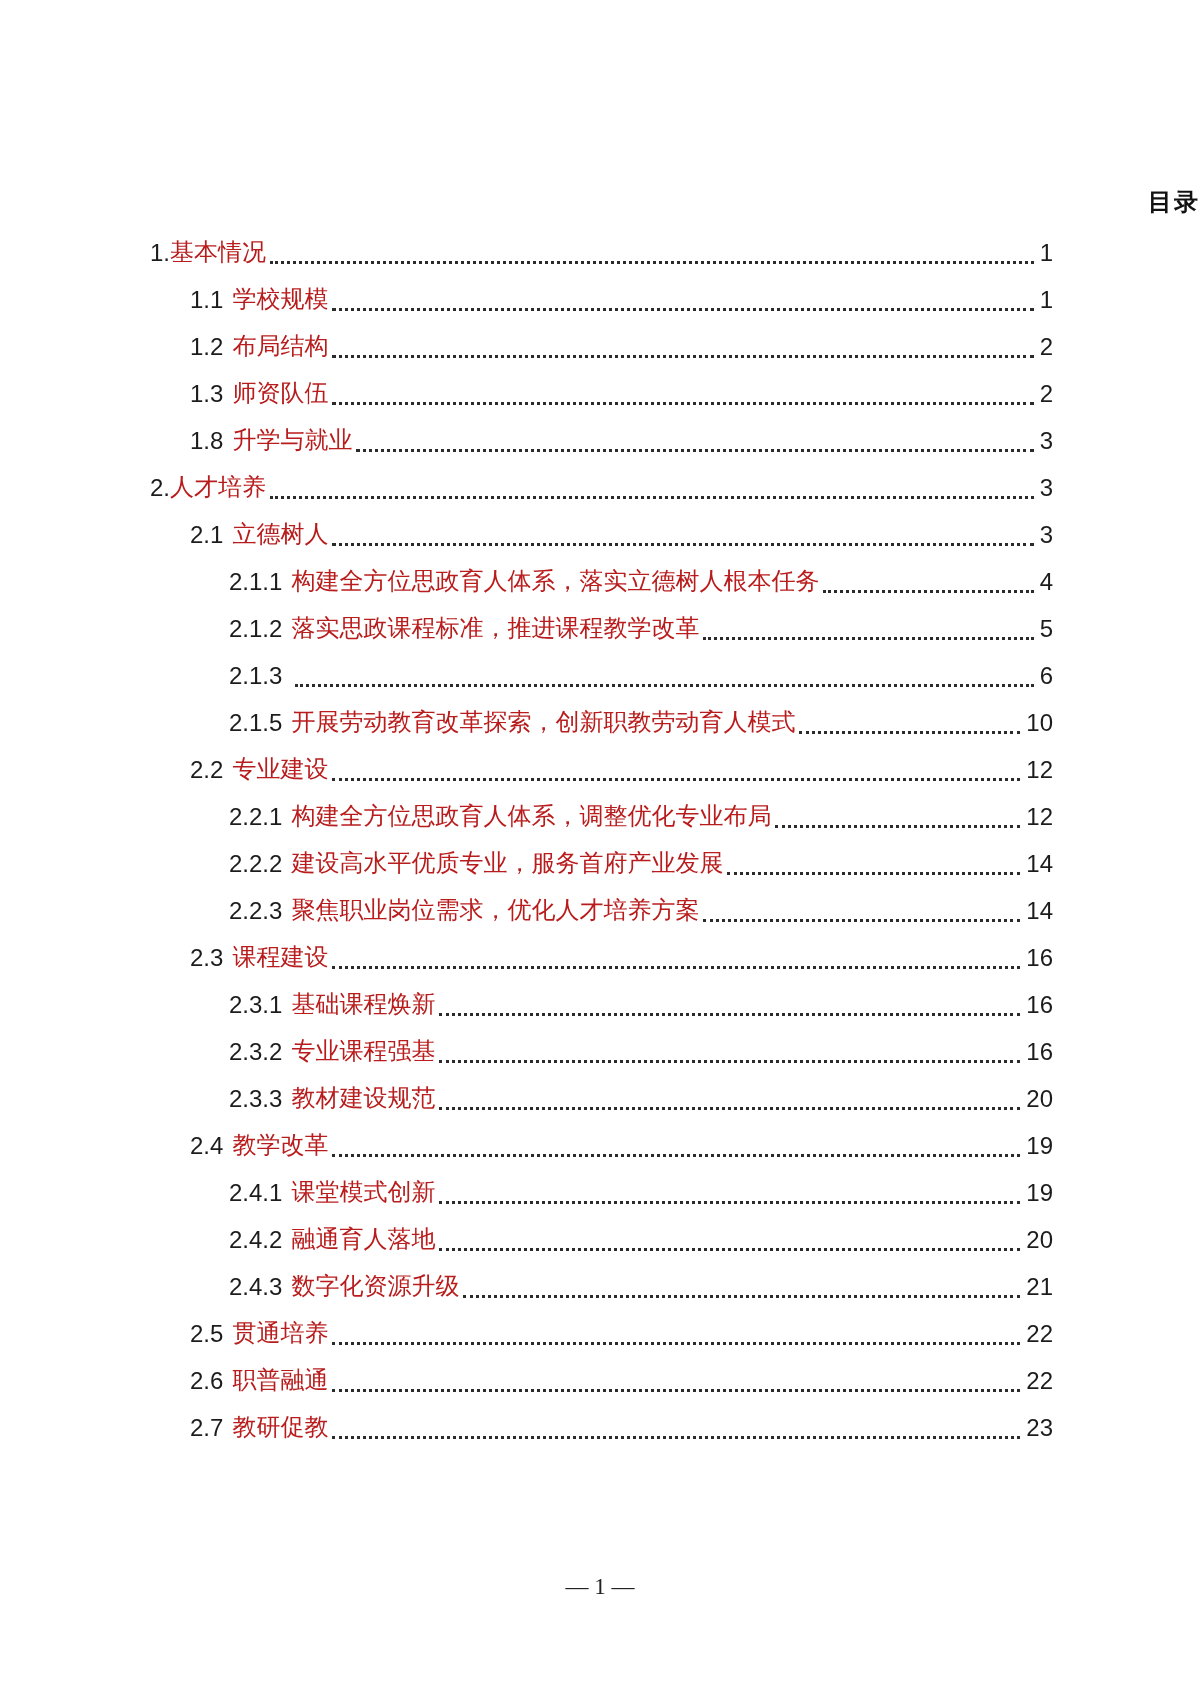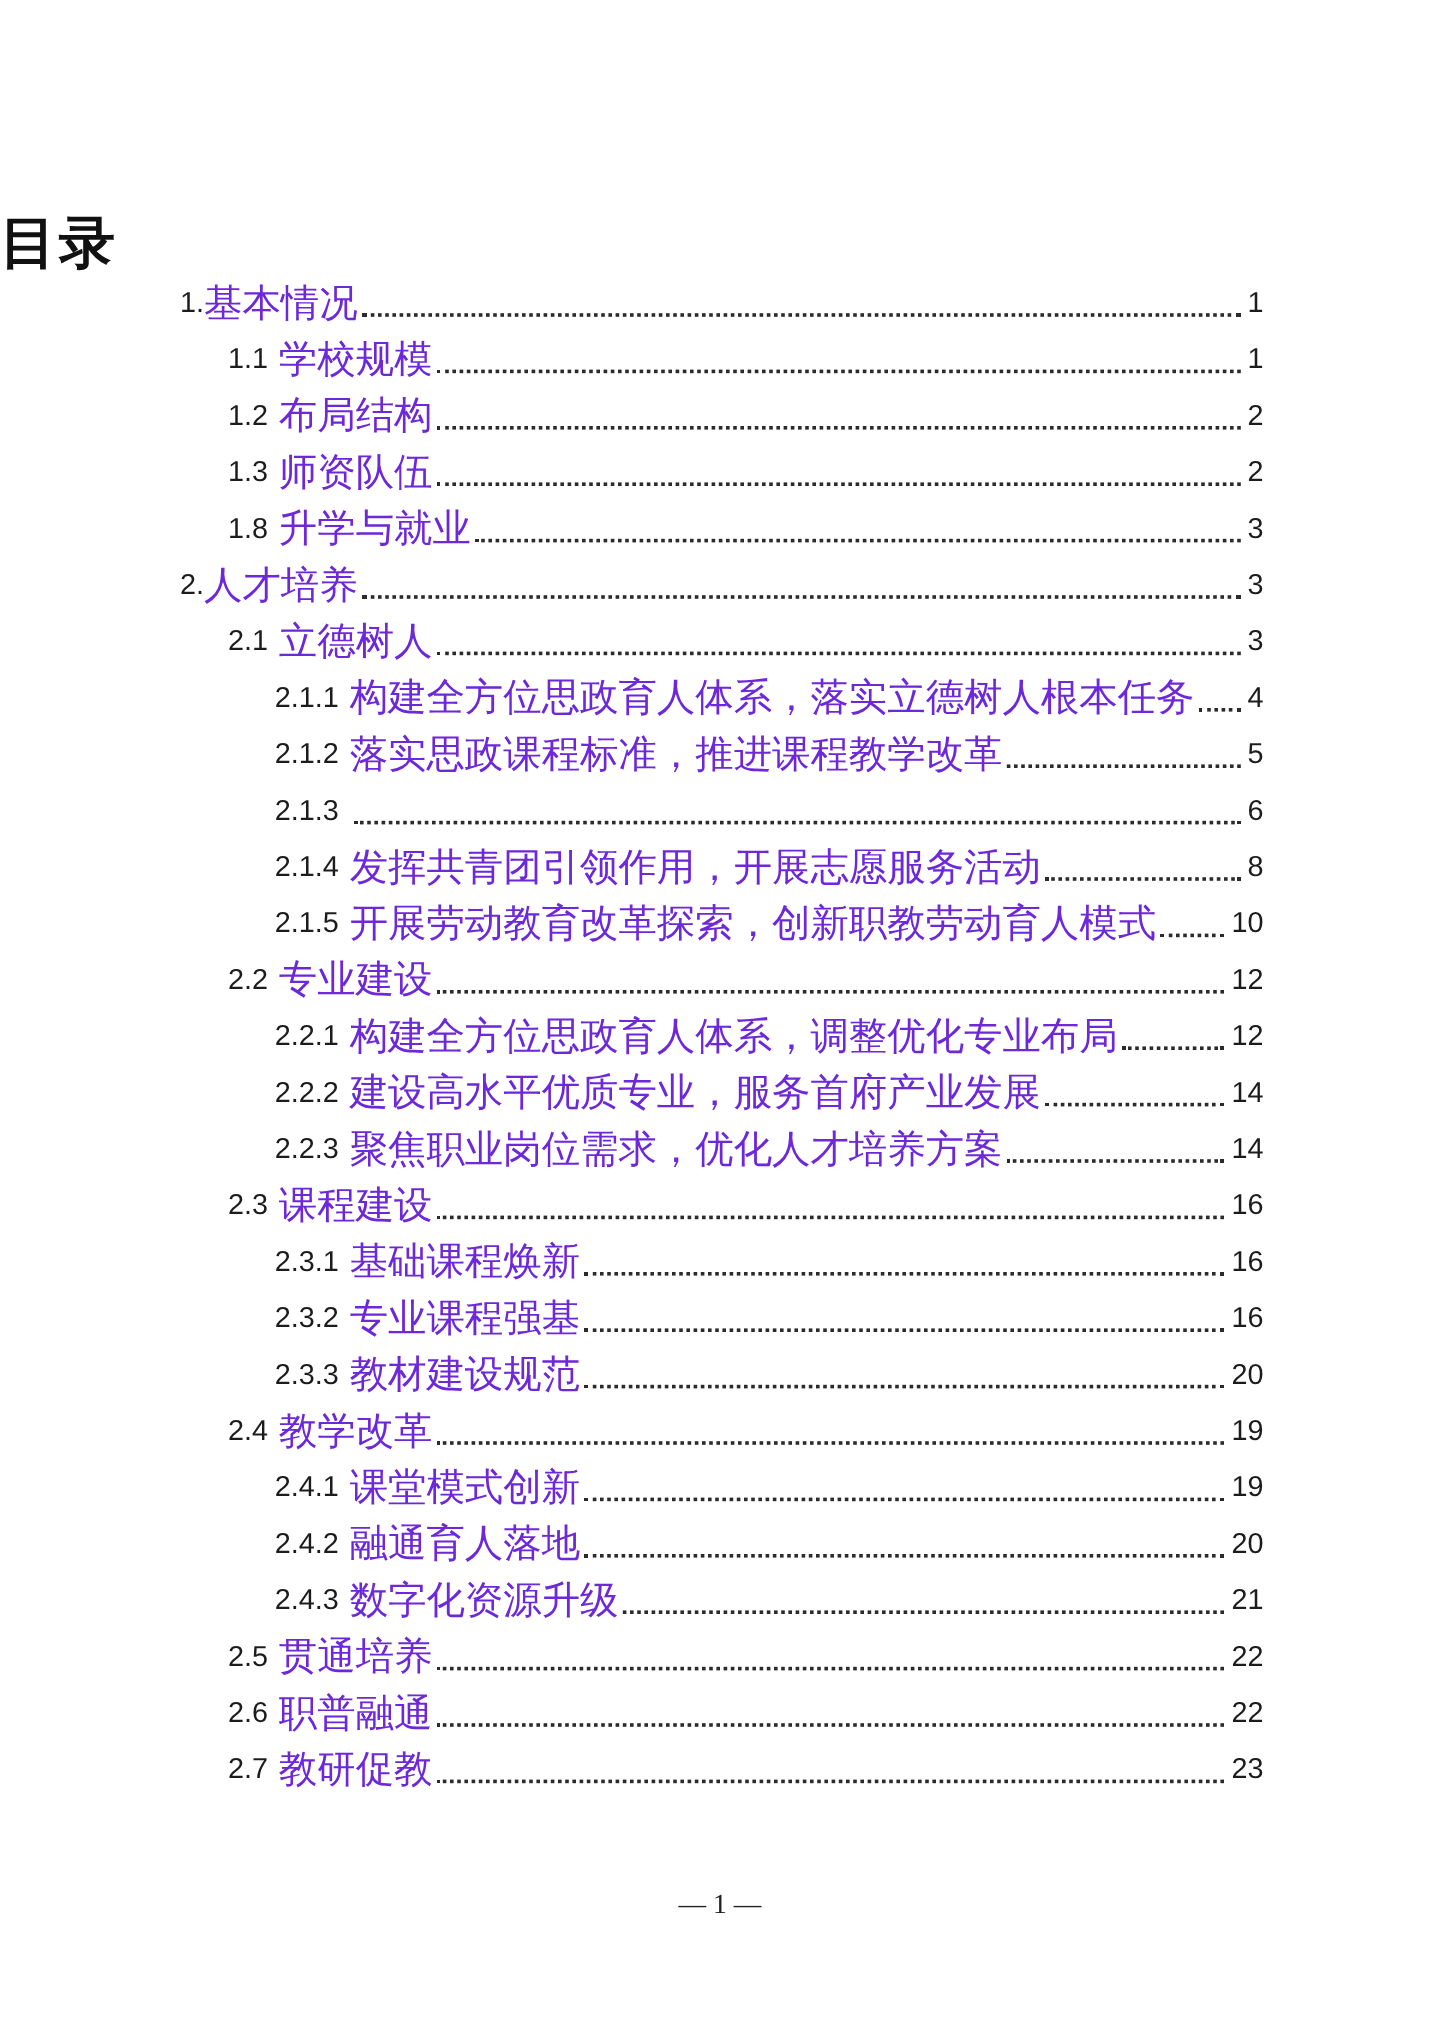--- a/index.html
+++ b/index.html
@@ -15,24 +15,24 @@
     background: #ffffff;
     overflow: hidden;
     color: #1c1c1c;
     font-family: "Liberation Serif", "DejaVu Serif", serif;
   }
   .doc-title {
     position: absolute;
     top: 183px;
     left: 0;
     width: 100%;
-    text-align: left;
+    text-align: right;
     font-family: "Liberation Sans", "DejaVu Sans", sans-serif;
     font-weight: bold;
-    font-size: 47px;
+    font-size: 24px;
     line-height: 38px;
     letter-spacing: 2px;
     color: #111111;
   }
   .toc {
     position: absolute;
     top: 229px;
     left: 150px;
     width: 903px;
   }
@@ -46,24 +46,24 @@
   .toc-num {
     font-family: "Liberation Sans", "DejaVu Sans", sans-serif;
     font-size: 24px;
     line-height: 47px;
     white-space: nowrap;
     color: #1c1c1c;
   }
   .level-2 .toc-num, .level-3 .toc-num { margin-right: 9px; }
   .toc-text {
     font-family: "Liberation Serif", "DejaVu Serif", serif;
-    font-size: 32px;
+    font-size: 24px;
     line-height: 47px;
     white-space: nowrap;
-    color: #6d28d9;
+    color: #b91c1c;
   }
   .leader {
     flex: 1;
     position: relative;
     min-width: 16px;
     margin: 0 4px;
   }
   .leader::after {
     content: "";
     position: absolute;
@@ -153,26 +153,20 @@
     <span class="toc-text">落实思政课程标准，推进课程教学改革</span>
     <span class="leader"></span>
     <span class="page-num">5</span>
   </div>
       <div class="toc-row level-3">
     <span class="toc-num">2.1.3</span>
     <span class="leader"></span>
     <span class="page-num">6</span>
   </div>
       <div class="toc-row level-3">
-    <span class="toc-num">2.1.4</span>
-    <span class="toc-text">发挥共青团引领作用，开展志愿服务活动</span>
-    <span class="leader"></span>
-    <span class="page-num">8</span>
-  </div>
-      <div class="toc-row level-3">
     <span class="toc-num">2.1.5</span>
     <span class="toc-text">开展劳动教育改革探索，创新职教劳动育人模式</span>
     <span class="leader"></span>
     <span class="page-num">10</span>
   </div>
       <div class="toc-row level-2">
     <span class="toc-num">2.2</span>
     <span class="toc-text">专业建设</span>
     <span class="leader"></span>
     <span class="page-num">12</span>

